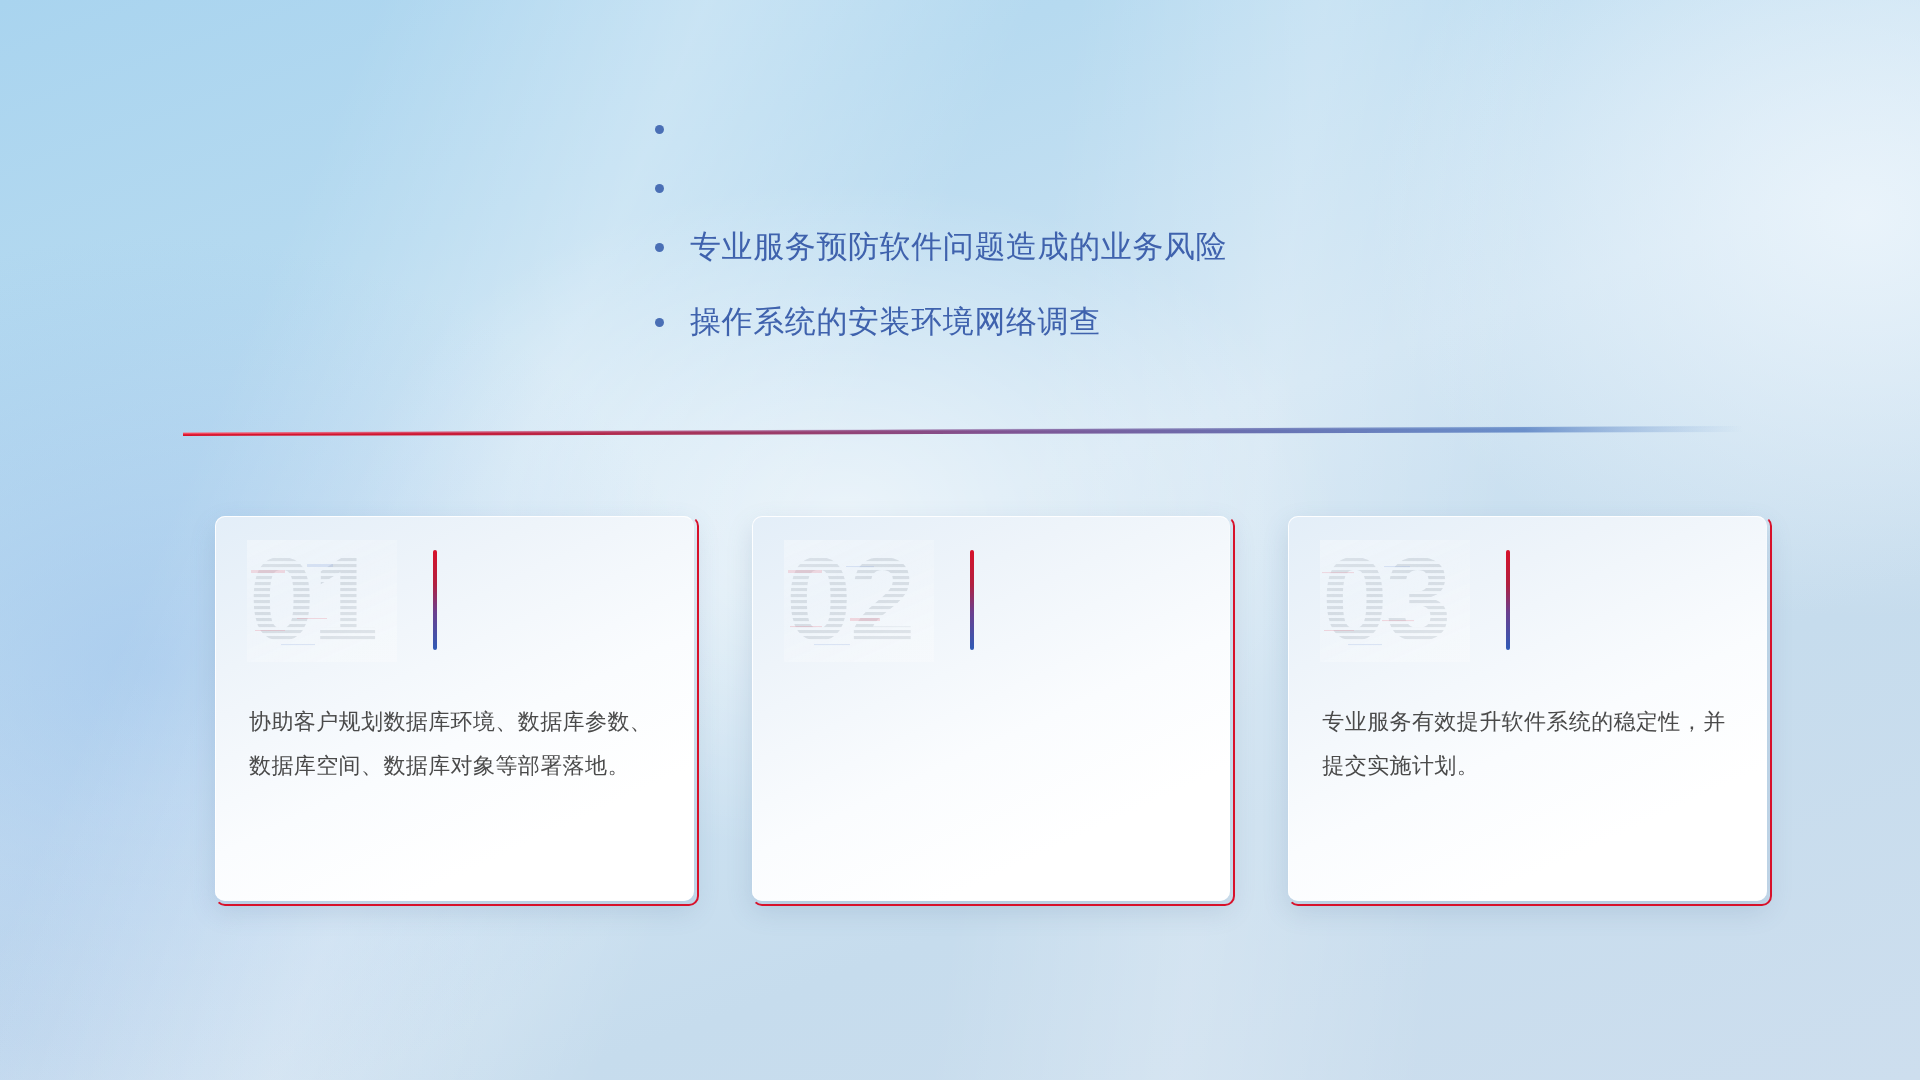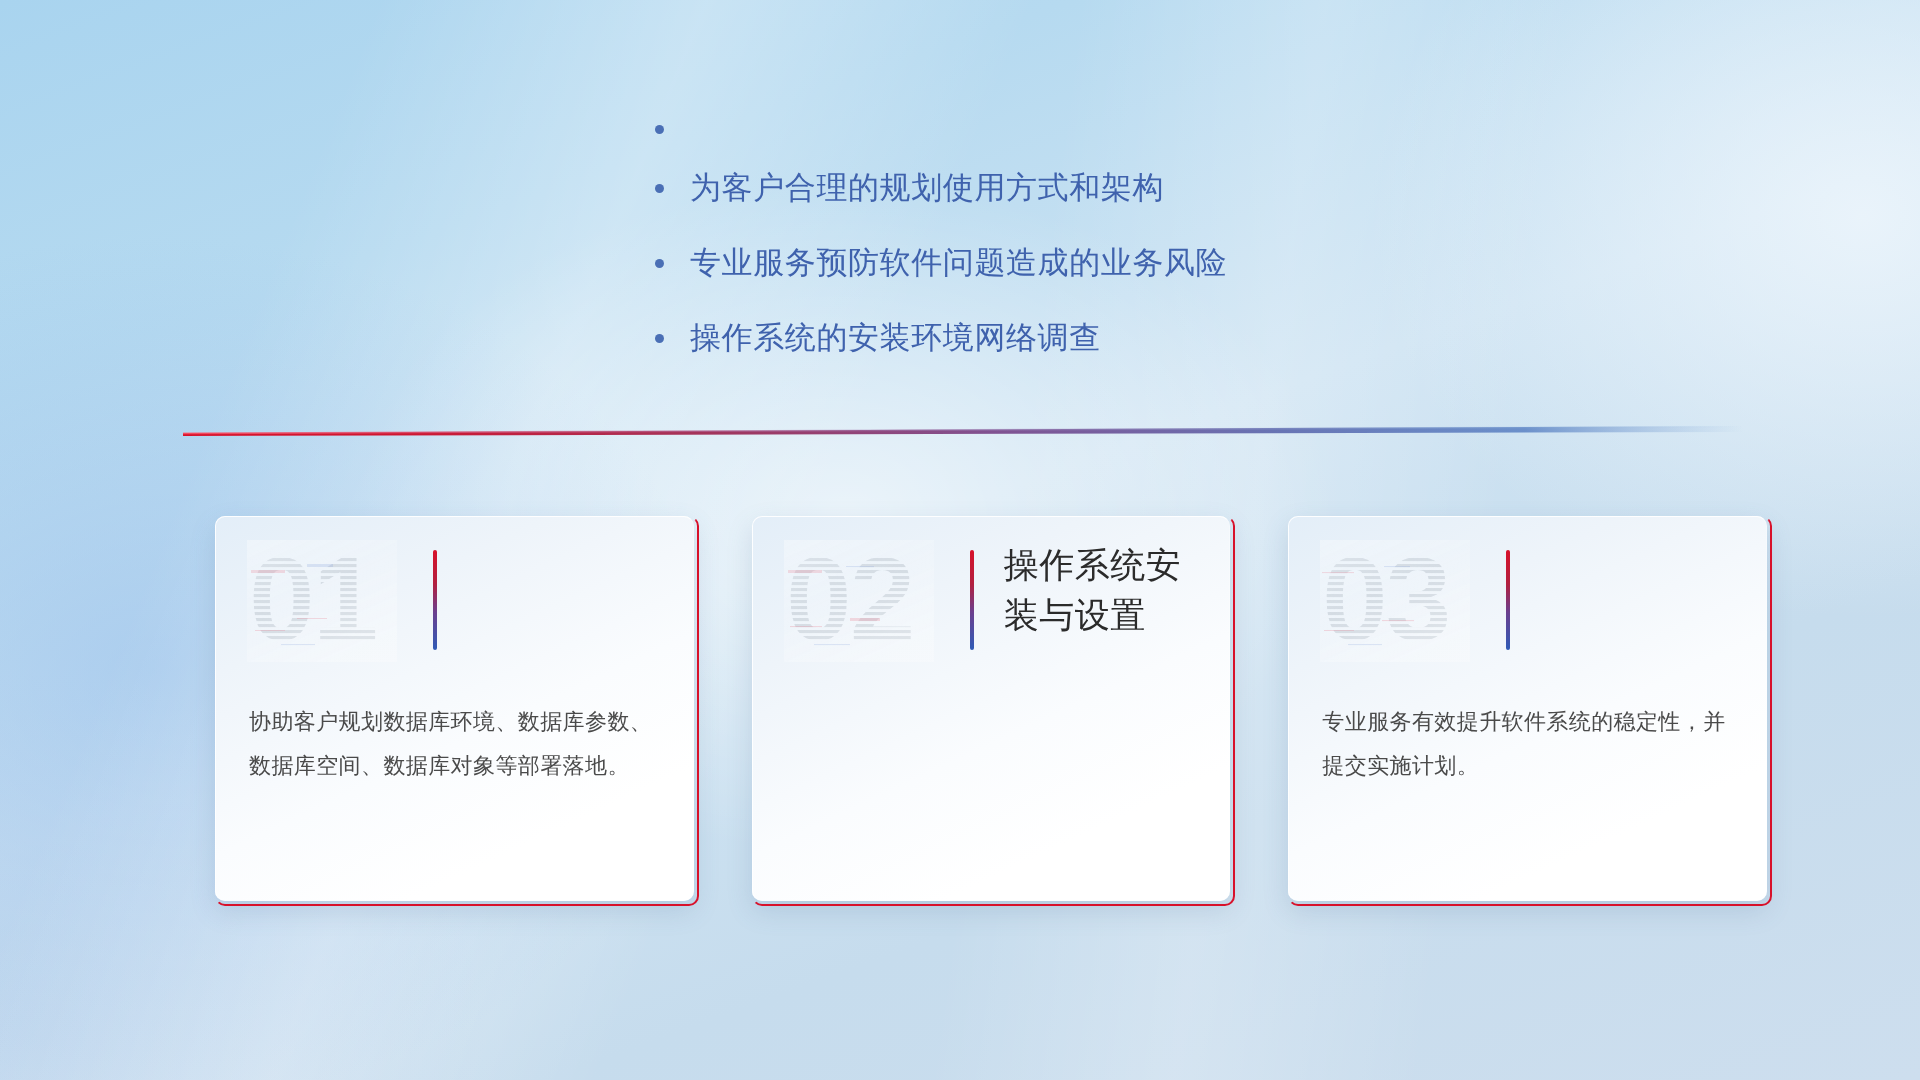--- a/index.html
+++ b/index.html
@@ -89,21 +89,20 @@
 <body>
 
 <div id="slide">
 
   <div class="bullets">
     <div class="bullet-row">
       <span class="bullet-dot"></span>
     </div>
     <div class="bullet-row">
       <span class="bullet-dot"></span>
-      <span class="bullet-text">为客户合理的规划使用方式和架构</span>
     </div>
     <div class="bullet-row">
       <span class="bullet-dot"></span>
       <span class="bullet-text">专业服务预防软件问题造成的业务风险</span>
     </div>
     <div class="bullet-row">
       <span class="bullet-dot"></span>
       <span class="bullet-text">操作系统的安装环境网络调查</span>
     </div>
   </div>
@@ -193,21 +192,20 @@
               <rect x="4" y="30" width="34" height="3" fill="#e0566c"></rect>
               <rect x="6" y="86" width="32" height="3" fill="#e0566c"></rect>
               <rect x="62" y="26" width="28" height="3" fill="#6f8fd0"></rect>
               <rect x="66" y="78" width="30" height="3" fill="#e0566c"></rect>
               <rect x="30" y="104" width="36" height="3" fill="#6f8fd0"></rect>
             </g>
             <rect width="150" height="122" fill="url(#fade2)" opacity="0.42"></rect>
           </svg>
         </div>
         <div class="rule"></div>
-        <div class="card-title">操作系统安装与设置</div>
       </div>
     </div>
 
     <div class="card">
       <div class="card-head">
         <div class="card-num">
           <svg width="150" height="122" viewBox="0 0 150 122">
             <defs>
               <pattern id="str3" width="6" height="6" patternUnits="userSpaceOnUse">
                 <rect width="6" height="3.1" fill="#93a0ae"></rect>

